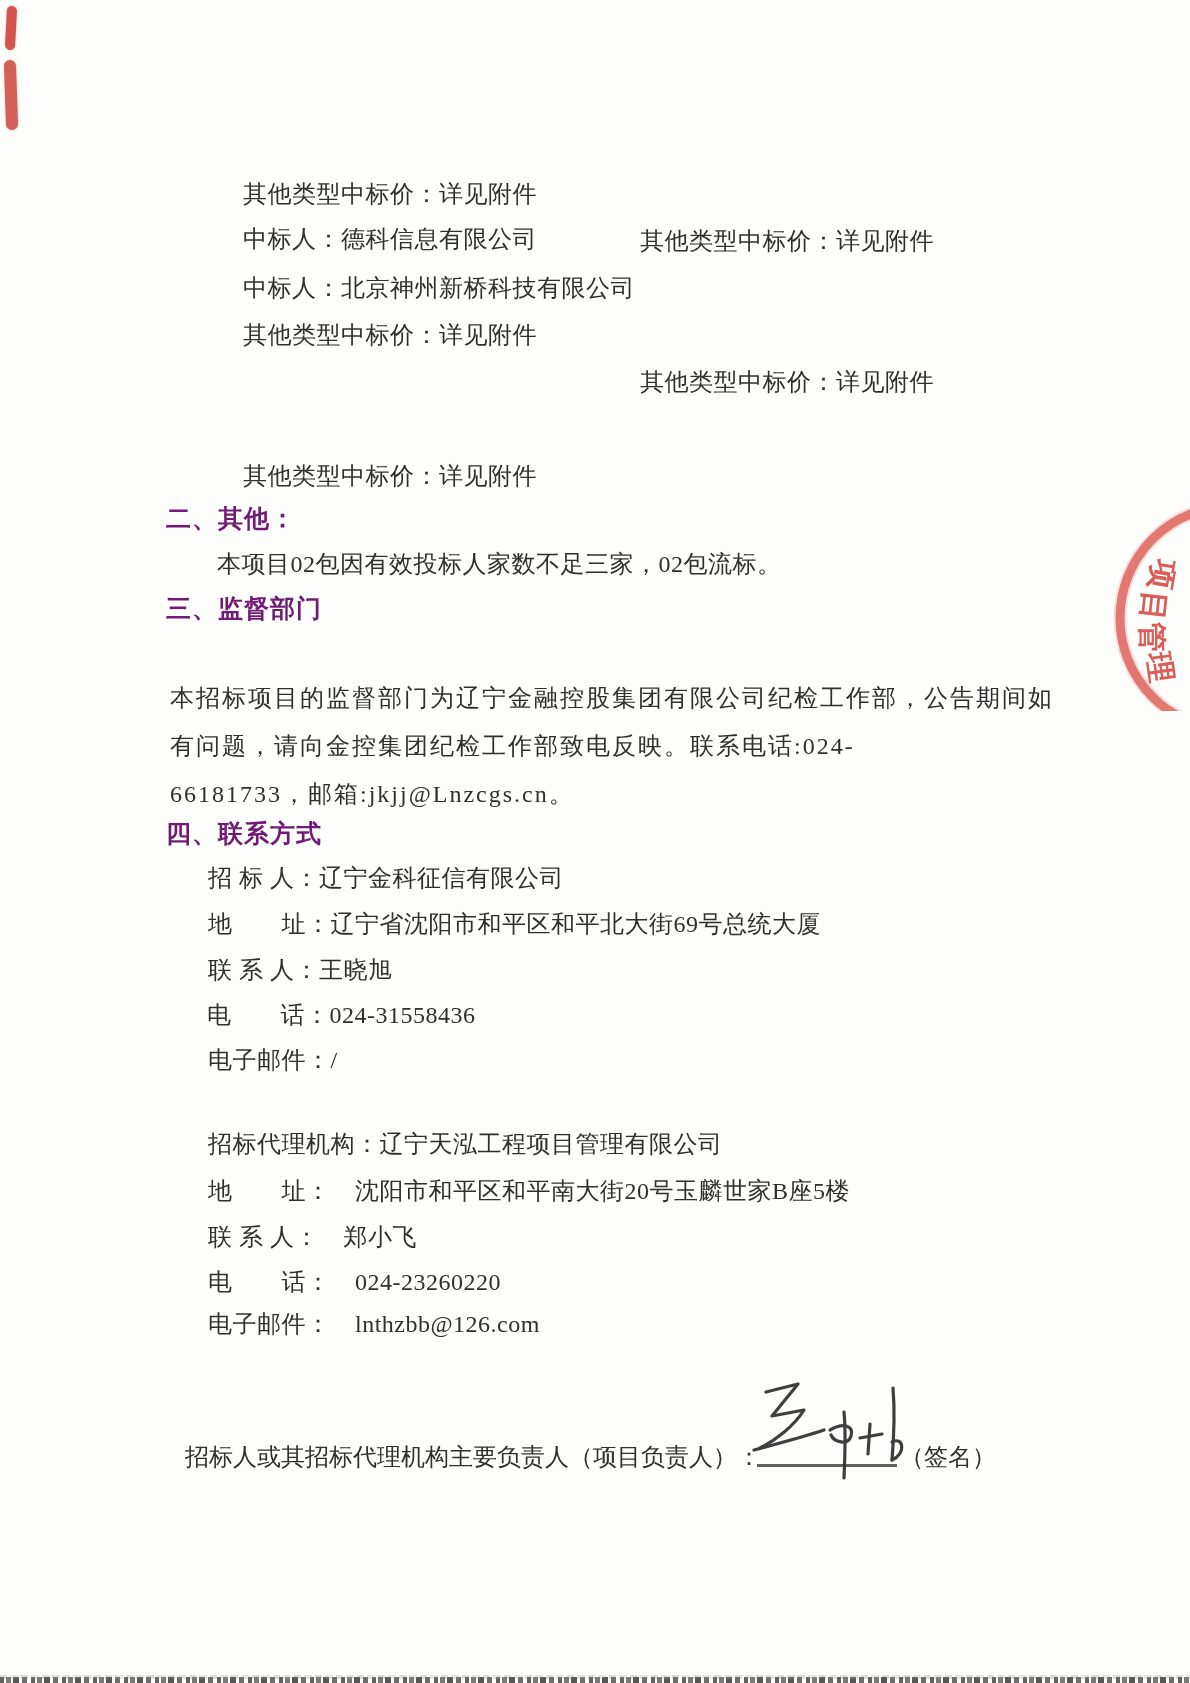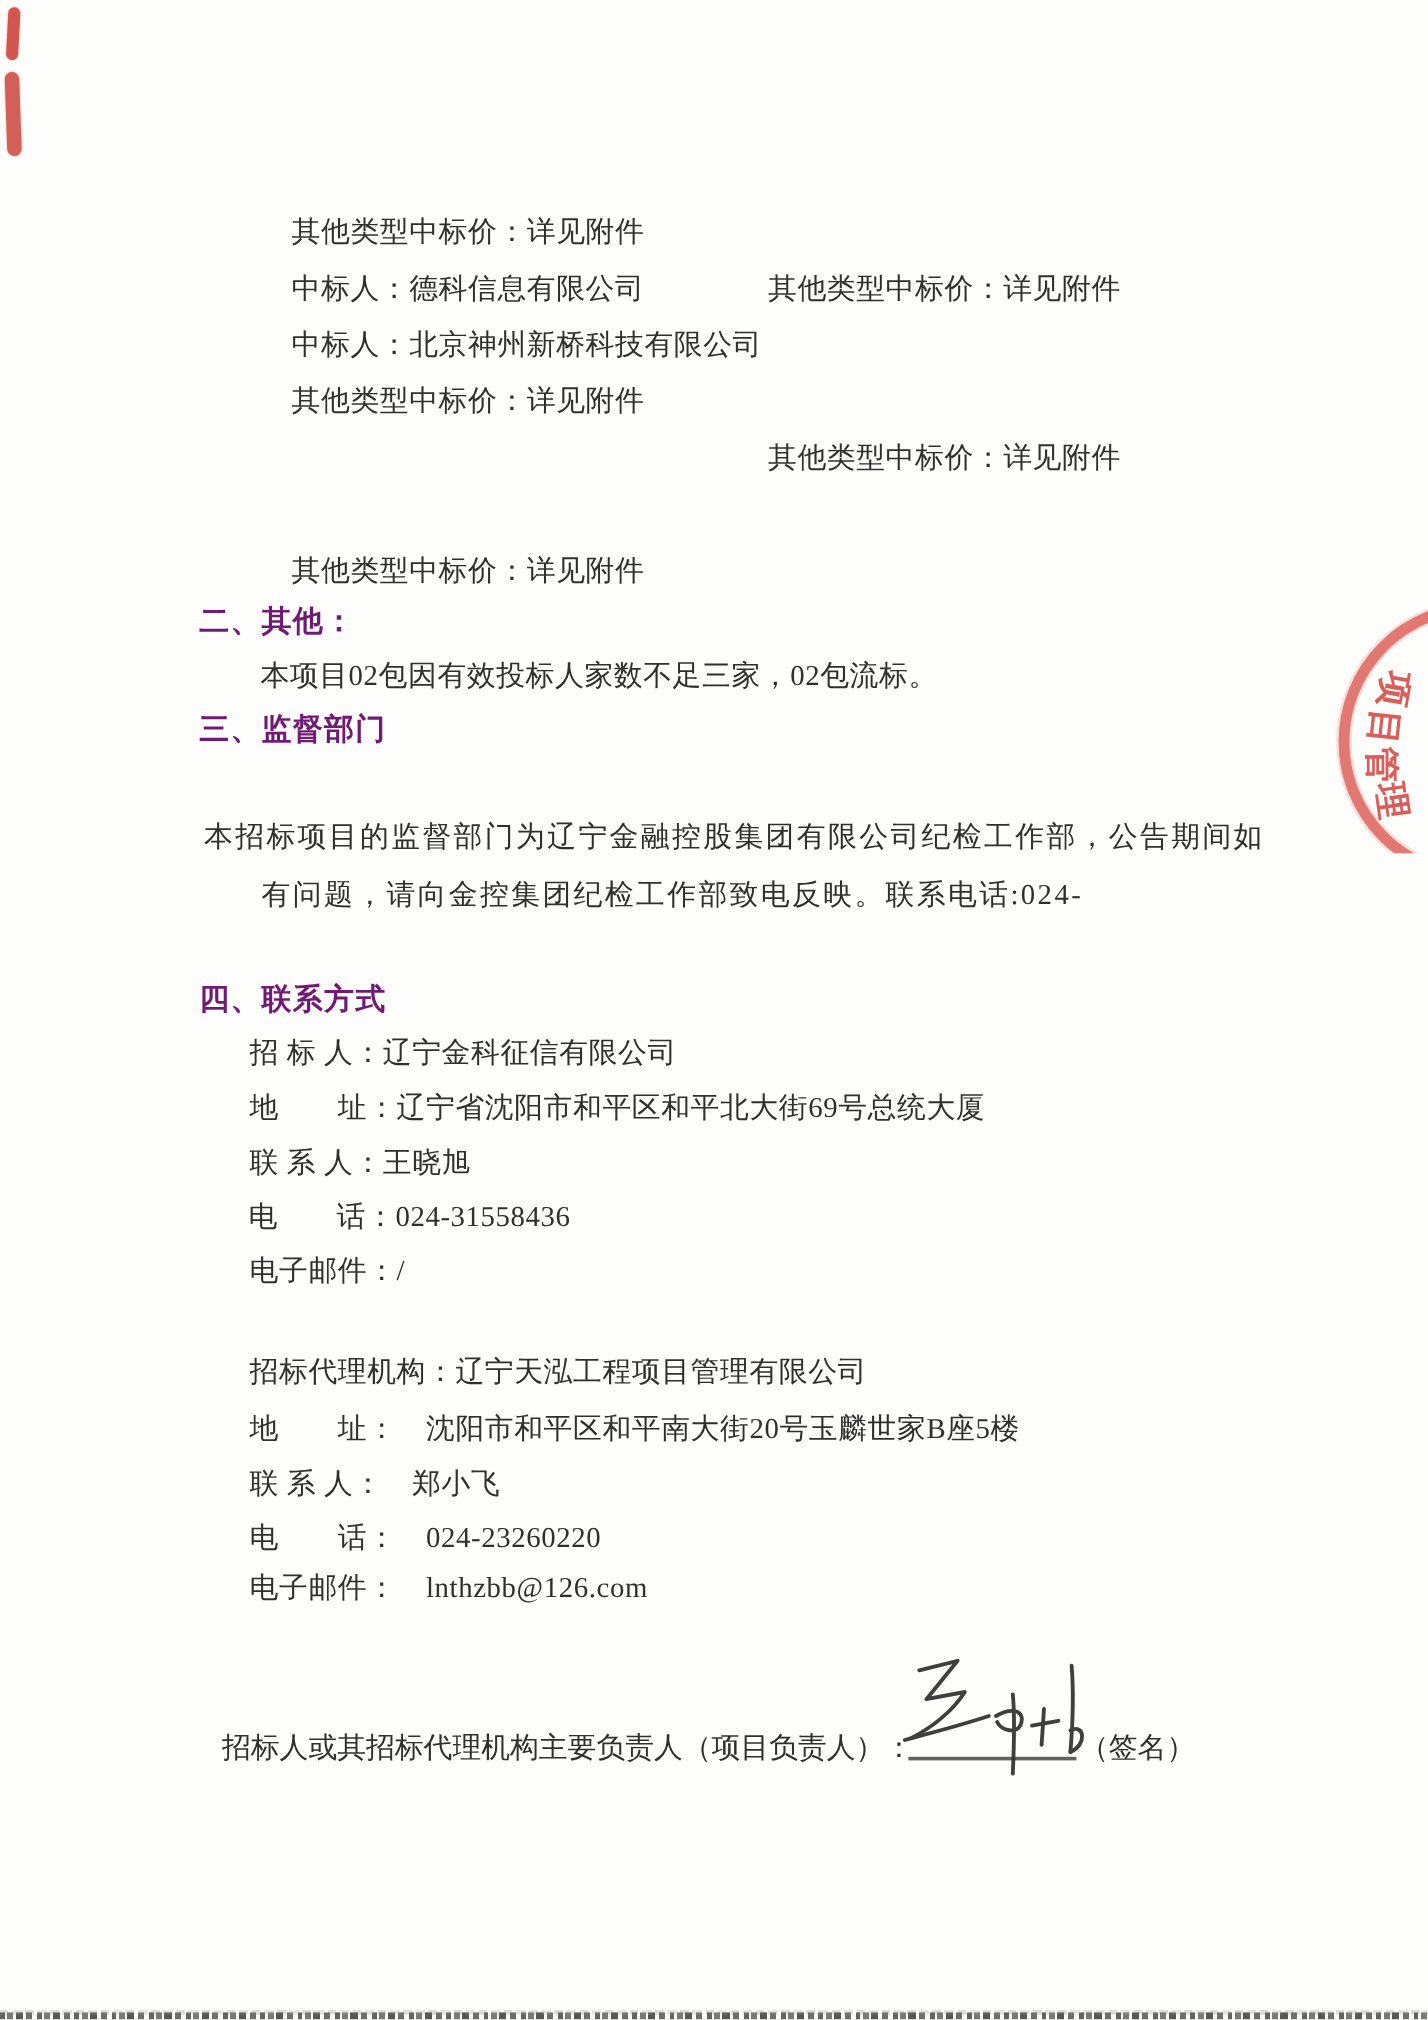--- a/index.html
+++ b/index.html
@@ -68,33 +68,34 @@
 </style>
 </head>
 <body>
 
 <div class="page">
 
   <div class="corner-mark-a"></div>
   <div class="corner-mark-b"></div>
 
   <div class="line" style="left:243px; top:178px;">其他类型中标价：详见附件</div>
-  <div class="line" style="left:243px; top:225px;">中标人：德科信息有限公司</div>
+  <div class="line" style="left:243px; top:225px;font-family:Liberation Mono, monospace;">中标人：德科信息有限公司</div>
   <div class="line" style="left:640px; top:225px;">其他类型中标价：详见附件</div>
   <div class="line" style="left:243px; top:272px;">中标人：北京神州新桥科技有限公司</div>
   <div class="line" style="left:243px; top:319px;">其他类型中标价：详见附件</div>
   <div class="line" style="left:640px; top:366px;">其他类型中标价：详见附件</div>
   <div class="line" style="left:243px; top:460px;">其他类型中标价：详见附件</div>
 
   <div class="line heading" style="left:166px; top:503px;">二、其他：</div>
   <div class="line" style="left:217px; top:548px;">本项目02包因有效投标人家数不足三家，02包流标。</div>
 
   <div class="line heading" style="left:166px; top:593px;">三、监督部门</div>
   <div class="line sup" style="left:170px; top:682px;">本招标项目的监督部门为辽宁金融控股集团有限公司纪检工作部，公告期间如</div>
-  <div class="line sup" style="left:170px; top:730px;margin-left:48px;">有问题，请向金控集团纪检工作部致电反映。联系电话:024-</div>
+  <div class="line sup" style="left:170px; top:730px;">有问题，请向金控集团纪检工作部致电反映。联系电话:024-</div>
+  <div class="line sup" style="left:170px; top:778px;">66181733，邮箱:jkjj@Lnzcgs.cn。</div>
 
   <div class="line heading" style="left:166px; top:818px;">四、联系方式</div>
 
   <div class="line" style="left:208px; top:862px;"><span class="lbl">招 标 人：</span><span class="val">辽宁金科征信有限公司</span></div>
   <div class="line" style="left:208px; top:908px;"><span class="lbl">地　　址：</span><span class="val">辽宁省沈阳市和平区和平北大街69号总统大厦</span></div>
   <div class="line" style="left:208px; top:954px;"><span class="lbl">联 系 人：</span><span class="val">王晓旭</span></div>
   <div class="line" style="left:207px; top:999px;"><span class="lbl">电　　话：</span><span class="val">024-31558436</span></div>
   <div class="line" style="left:208px; top:1044px;"><span class="lbl">电子邮件：</span><span class="val">/</span></div>
 
   <div class="line" style="left:208px; top:1128px;"><span class="lbl">招标代理机构：</span><span class="val">辽宁天泓工程项目管理有限公司</span></div>

